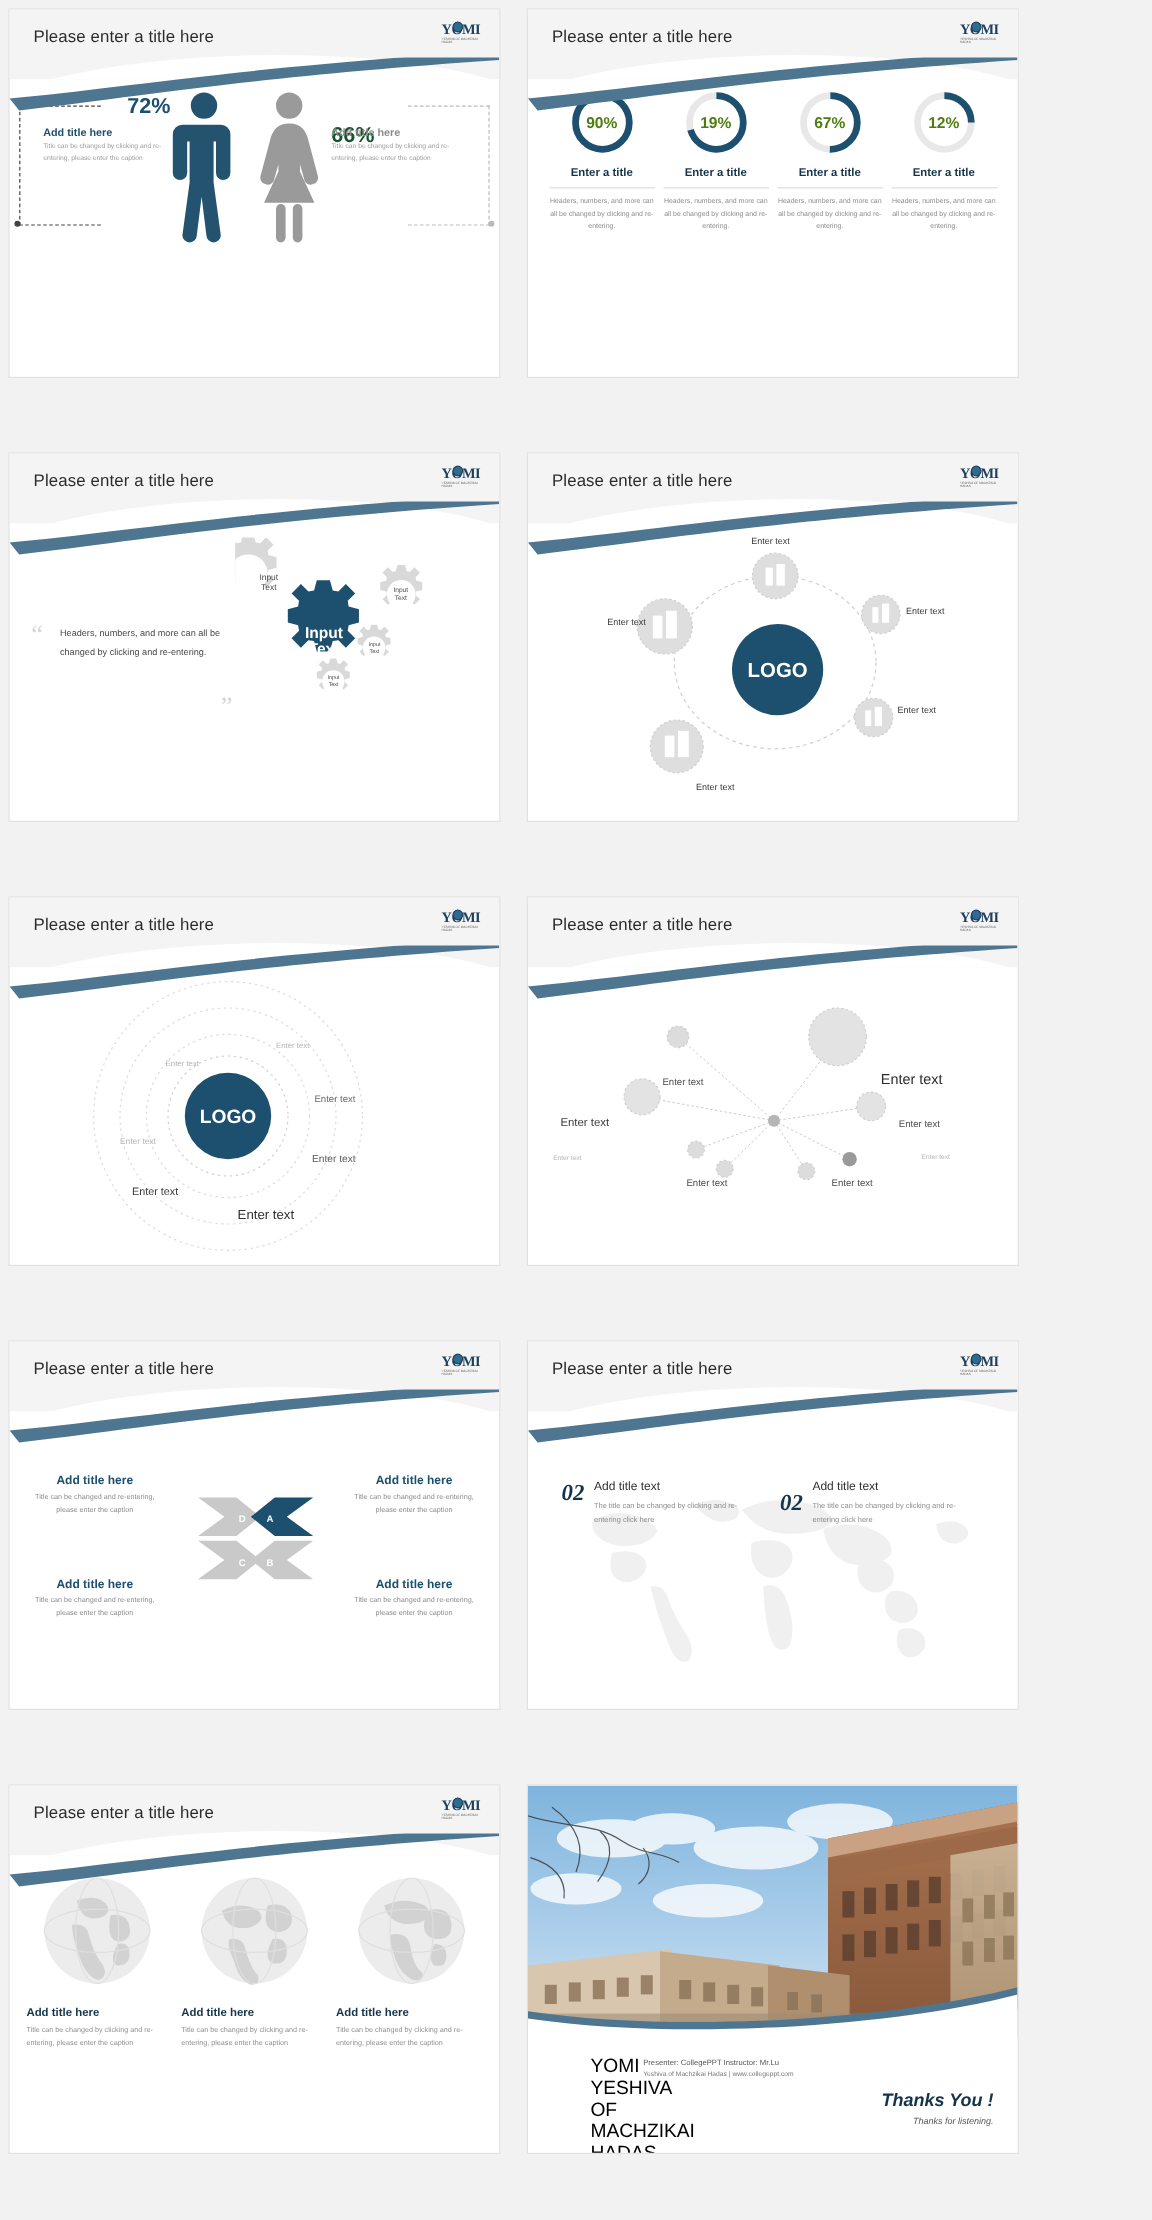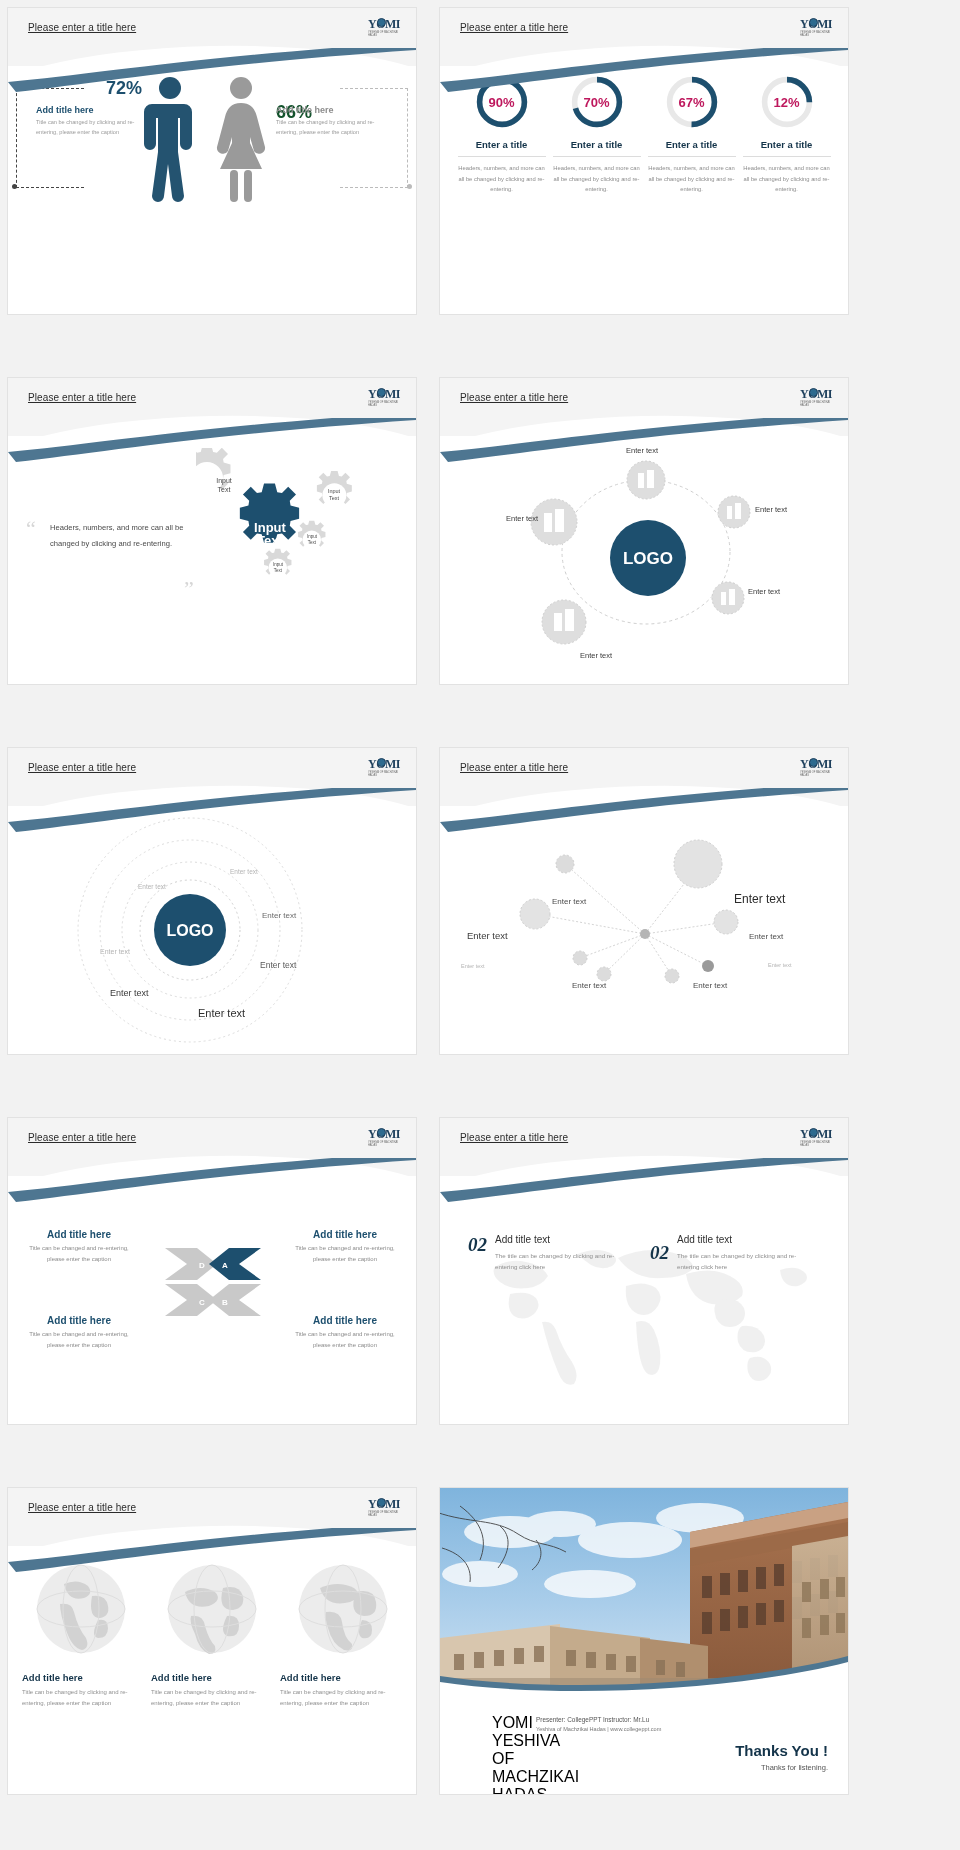--- a/index.html
+++ b/index.html
@@ -35,23 +35,22 @@
   }
   .hdr::after {
     content: "";
     position: absolute; left: -10%; top: 38px; width: 120%; height: 60px;
     background: #ffffff;
     border-radius: 50% / 100% 100% 0 0;
     transform: translateY(0) rotate(-1.2deg);
   }
   .hdr-title {
     position: absolute; left: 20px; top: 14px;
-    font-size: 10px; color: #2b2b2b; letter-spacing: .1px;
+    font-size: 14px; color: #2b2b2b; letter-spacing: .1px;
     z-index: 3;
-    text-decoration: underline;
   }
   .logo {
     position: absolute; right: 14px; top: 10px;
     width: 34px; height: 20px; z-index: 4;
   }
   .logo .lg-txt {
     font-family: "Liberation Serif", serif;
     font-size: 12px; font-weight: 700; color: #1d3f5c;
     letter-spacing: -.5px; line-height: 12px;
   }
@@ -76,21 +75,21 @@
   .addtitle { font-size: 9px; font-weight: 700; color: #1d4f6e; margin-top: 3px; }
   .addtitle.g { color: #8d8d8d; }
   .capt { font-size: 5.6px; color: #9b9b9b; line-height: 1.75; margin-top: 3px; }
 
   
   .donut-row { position: absolute; left: 0; top: 66px; width: 100%; display: flex; justify-content: space-around; padding: 0 14px; }
   .donut-col { width: 88px; text-align: center; }
   .donut { position: relative; width: 56px; height: 56px; margin: 0 auto; }
   .donut-val {
     position: absolute; inset: 0; display: flex; align-items: center; justify-content: center;
-    font-size: 13px; font-weight: 700; color: #be185d; text-align: center;
+    font-size: 13px; font-weight: 700; color: #4d7c0f; text-align: center;
   }
   .donut-title { font-size: 9.5px; font-weight: 700; color: #14344a; margin-top: 9px; padding-bottom: 6px; border-bottom: 1px solid #dcdcdc; }
   .donut-body { font-size: 5.8px; color: #8c8c8c; line-height: 1.85; margin-top: 6px; }
 
   
   .quote-mark { font-family: "Liberation Serif", serif; font-size: 22px; color: #d6d6d6; line-height: 1; }
   .quote-text { font-size: 7.6px; color: #4a4a4a; line-height: 2.05; }
 
   
   .lbl { position: absolute; font-size: 7.5px; color: #3a3a3a; white-space: nowrap; }
@@ -191,21 +190,21 @@
         </div>
         <div class="donut-title">Enter a title</div>
         <div class="donut-body">Headers, numbers, and more can all be changed by clicking and re-entering.</div>
       </div>
       <div class="donut-col">
         <div class="donut">
           <svg viewBox="0 0 40 40" width="56" height="56">
             <circle cx="20" cy="20" r="16" fill="none" stroke="#e8e8e8" stroke-width="4"></circle>
             <circle cx="20" cy="20" r="16" fill="none" stroke="#1d4f6e" stroke-width="4" stroke-dasharray="70.4 100.5" transform="rotate(-90 20 20)"></circle>
           </svg>
-          <div class="donut-val">70%</div>
+          <div class="donut-val">19%</div>
         </div>
         <div class="donut-title">Enter a title</div>
         <div class="donut-body">Headers, numbers, and more can all be changed by clicking and re-entering.</div>
       </div>
       <div class="donut-col">
         <div class="donut">
           <svg viewBox="0 0 40 40" width="56" height="56">
             <circle cx="20" cy="20" r="16" fill="none" stroke="#e8e8e8" stroke-width="4"></circle>
             <circle cx="20" cy="20" r="16" fill="none" stroke="#1d4f6e" stroke-width="4" stroke-dasharray="50.3 100.5" transform="rotate(-90 20 20)"></circle>
           </svg>
@@ -684,20 +683,20 @@
         <div class="lg-dot"></div>
         <div class="lg-txt">YOMI</div>
         <div class="lg-sub">YESHIVA OF MACHZIKAI HADAS</div>
       </div>
       <div>
         <div class="pres-l1">Presenter: CollegePPT    Instructor: Mr.Lu</div>
         <div class="pres-l2">Yeshiva of Machzikai Hadas  |  www.collegeppt.com</div>
       </div>
     </div>
 
-    <div style="position:absolute; right:20px; bottom:22px; text-align:right;">
+    <div style="position:absolute; right:20px; bottom:22px; text-align:right;font-style:italic;">
       <div class="thanks-title">Thanks You !</div>
       <div class="thanks-sub">Thanks for listening.</div>
     </div>
 
   </div>
 
 </div>
 
 </body></html>

